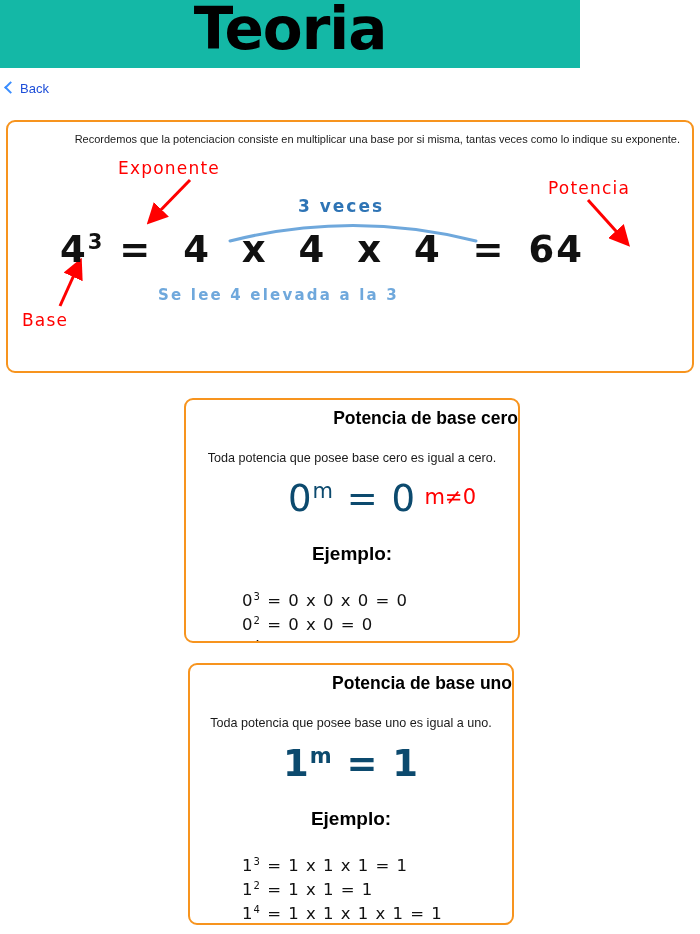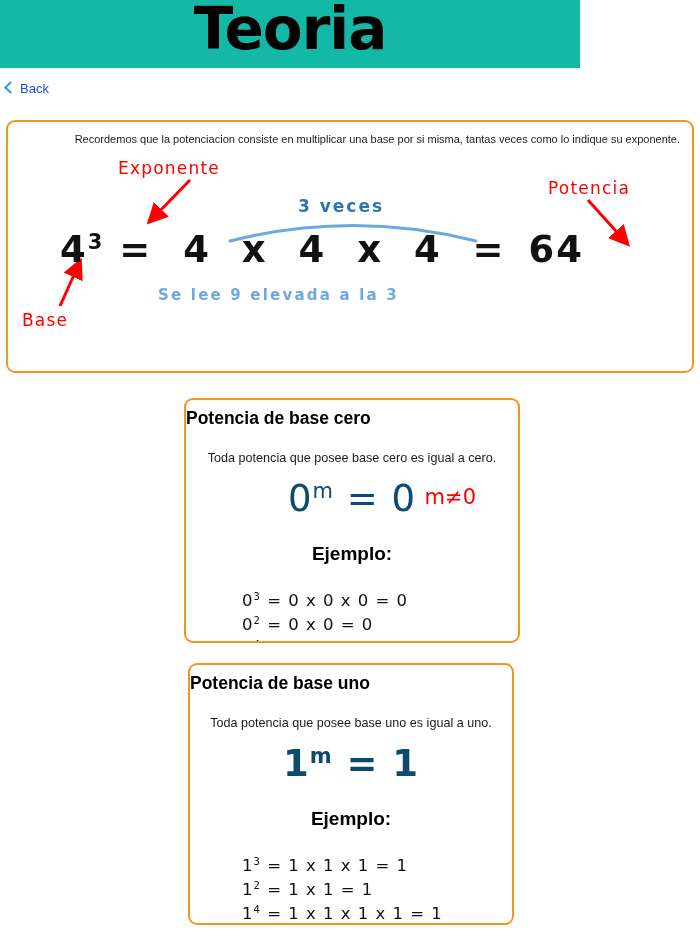--- a/index.html
+++ b/index.html
@@ -148,21 +148,21 @@
   .card-one {
     position: absolute;
     left: 188px;
     top: 663px;
     width: 326px;
     height: 262px;
     overflow: hidden;
   }
 
   .card-title {
-    text-align: left;
+    text-align: right;
     font-size: 17.5px;
     font-weight: bold;
     color: #000000;
     padding-top: 8px;
   }
   .card-desc {
     text-align: center;
     font-size: 12.6px;
     color: #1a1a1a;
     padding-top: 22px;
@@ -240,21 +240,21 @@
       <line x1="580" y1="52" x2="616" y2="92" stroke="#FF0000" stroke-width="3" marker-end="url(#ah)"></line>
       <line x1="52" y1="158" x2="70" y2="118" stroke="#FF0000" stroke-width="3" marker-end="url(#ah)"></line>
       <path d="M 222 93 Q 345 62 468 93" stroke="#6FA8DC" stroke-width="3" fill="none" stroke-linecap="round"></path>
     </svg>
 
     <div class="d-label lbl-exponente">Exponente</div>
     <div class="d-label lbl-potencia">Potencia</div>
     <div class="d-label lbl-base">Base</div>
 
     <div class="blue-strong">3 veces</div>
-    <div class="blue-light">Se lee 9 elevada a la 3</div>
+    <div class="blue-light">Se lee 4 elevada a la 3</div>
 
     <div class="equation">
       <span>4</span><sup>3</sup>
       <span class="eq-gap">= 4 x 4 x 4 =</span>
       <span>64</span>
     </div>
   </div>
 </div>
 
 <div class="card card-zero">

